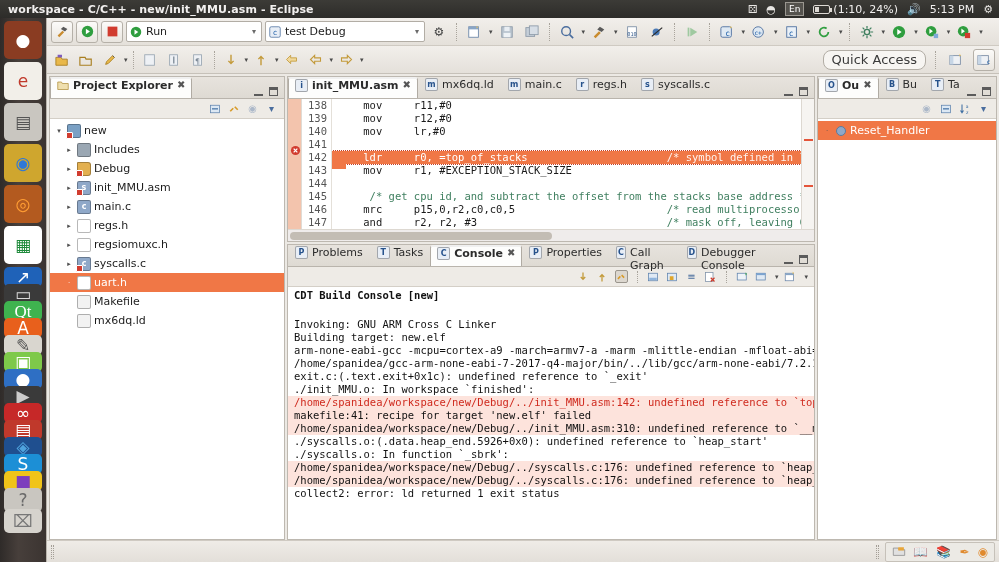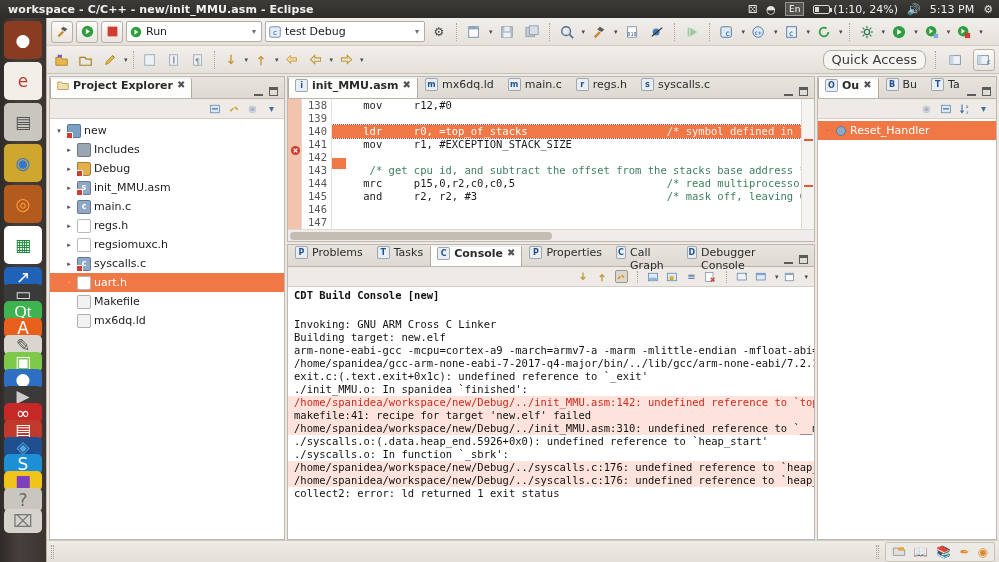--- a/index.html
+++ b/index.html
@@ -661,21 +661,23 @@
                 <div class="gline">141</div>
                 <div class="gline">142</div>
                 <div class="gline">143</div>
                 <div class="gline">144</div>
                 <div class="gline">145</div>
                 <div class="gline">146</div>
                 <div class="gline">147</div>
               </div>
             <div class="codecol" id="codecol">
               <div class="mark-sq" style="left:0px;top:59px"></div>
+            <div class="cline">    mov     r11,#0</div>
                 <div class="cline">    mov     r12,#0</div>
+                <div class="cline">    mov     lr,#0</div>
                 <div class="cline"></div>
                 <div class="cline errhl">    ldr     r0, =top_of_stacks                      <span class="cmt">/* symbol defined in linker file */</span></div>
                 <div class="cline">    mov     r1, #EXCEPTION_STACK_SIZE</div>
                 <div class="cline"></div>
                 <div class="cline">     <span class="cmt">/* get cpu id, and subtract the offset from the stacks base address */</span></div>
                 <div class="cline">    mrc     p15,0,r2,c0,c0,5                        <span class="cmt">/* read multiprocessor affinity register */</span></div>
                 <div class="cline">    and     r2, r2, #3                              <span class="cmt">/* mask off, leaving CPU ID field */</span></div>
               </div>
             <div class="ov-ruler">
               <div class="ov-tick" style="top:40px"></div>
@@ -779,21 +781,21 @@
             <span class="tb-caret">▾</span>
           </div>
           <div class="console-body" id="console-body">
               <div class="cheader">CDT Build Console [new]</div>
               <div class="crow">&nbsp;</div>
               <div class="crow">Invoking: GNU ARM Cross C Linker</div>
               <div class="crow">Building target: new.elf</div>
               <div class="crow">arm-none-eabi-gcc -mcpu=cortex-a9 -march=armv7-a -marm -mlittle-endian -mfloat-abi=softfp -mfpu=neon -mno-unaligned-acce</div>
               <div class="crow">/home/spanidea/gcc-arm-none-eabi-7-2017-q4-major/bin/../lib/gcc/arm-none-eabi/7.2.1/../../../../arm-none-eabi/lib/thumb/</div>
               <div class="crow">exit.c:(.text.exit+0x1c): undefined reference to `_exit'</div>
-              <div class="crow">./init_MMU.o: In spanidea `finished':</div>
+              <div class="crow">./init_MMU.o: In workspace `finished':</div>
               <div class="crow err">/home/spanidea/workspace/new/Debug/../init_MMU.asm:142: undefined reference to `top_of_stacks'</div>
               <div class="crow errblack">makefile:41: recipe for target 'new.elf' failed</div>
               <div class="crow errblack">/home/spanidea/workspace/new/Debug/../init_MMU.asm:310: undefined reference to `__mmu_page_table_base__'</div>
               <div class="crow">./syscalls.o:(.data.heap_end.5926+0x0): undefined reference to `heap_start'</div>
               <div class="crow">./syscalls.o: In function `_sbrk':</div>
               <div class="crow errblack">/home/spanidea/workspace/new/Debug/../syscalls.c:176: undefined reference to `heap_start'</div>
               <div class="crow errblack">/home/spanidea/workspace/new/Debug/../syscalls.c:176: undefined reference to `heap_start'</div>
               <div class="crow">collect2: error: ld returned 1 exit status</div>
               <div class="crow">&nbsp;</div>
             </div>

